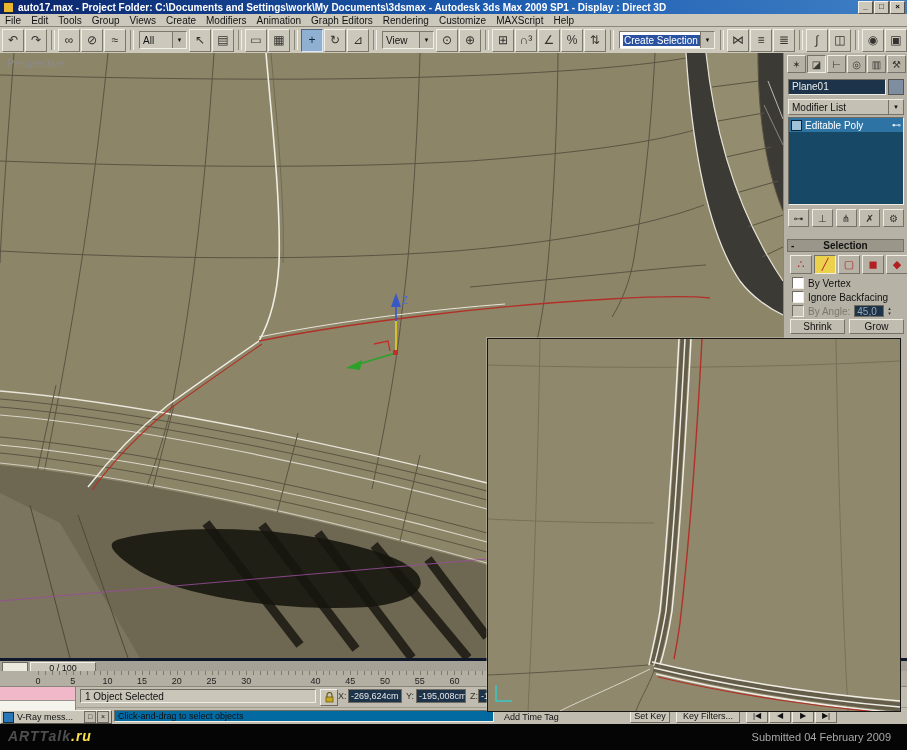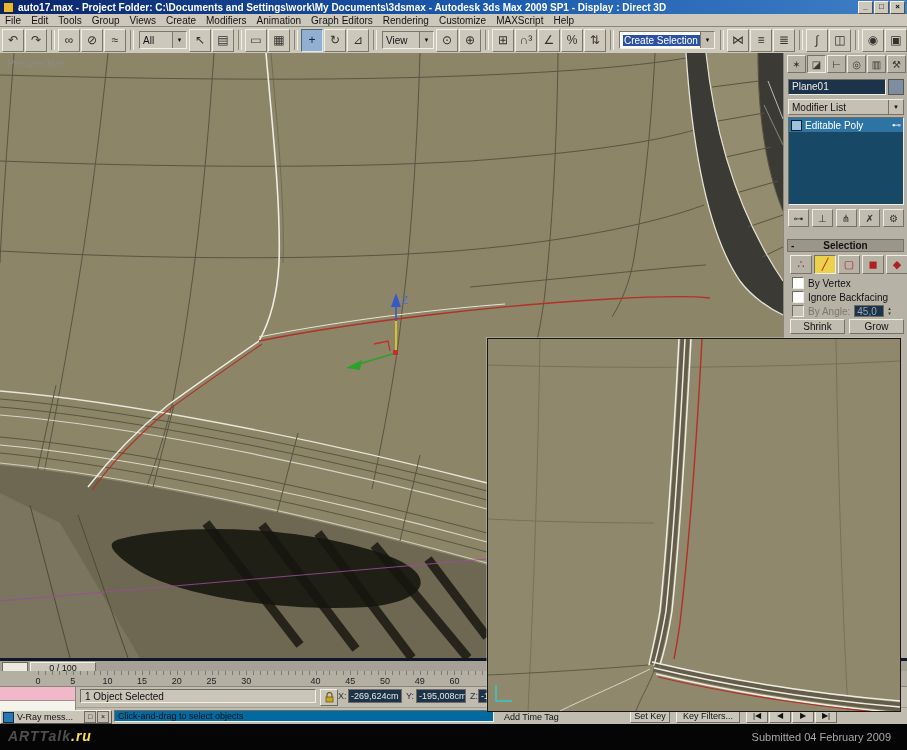--- a/index.html
+++ b/index.html
@@ -374,21 +374,21 @@
       <span class="tick-label" style="left: 72.7px;">5</span>
       <span class="tick-label" style="left: 107.4px;">10</span>
       <span class="tick-label" style="left: 142.1px;">15</span>
       <span class="tick-label" style="left: 176.8px;">20</span>
       <span class="tick-label" style="left: 211.5px;">25</span>
       <span class="tick-label" style="left: 246.2px;">30</span>
       <span class="tick-label" style="left: 280.9px; margin-top: 12px;">35</span>
       <span class="tick-label" style="left: 315.6px;">40</span>
       <span class="tick-label" style="left: 350.3px;">45</span>
       <span class="tick-label" style="left: 385px;">50</span>
-      <span class="tick-label" style="left: 419.7px;">49</span>
+      <span class="tick-label" style="left: 419.7px;">55</span>
       <span class="tick-label" style="left: 454.4px;">60</span>
     </div>
 
   <div id="status-row">
     <div class="sel-field">1 Object Selected</div>
     <div class="lock-btn">
       <svg width="9" height="11" viewBox="0 0 9 11">
           <path d="M2,5 L2,3 A2.5,2.5 0 0 1 7,3 L7,5" fill="none" stroke="#6b5a10" stroke-width="1.2"></path>
           <rect x="1" y="5" width="7" height="5" fill="#c8a820" stroke="#6b5a10" stroke-width="0.8"></rect>
         </svg>

